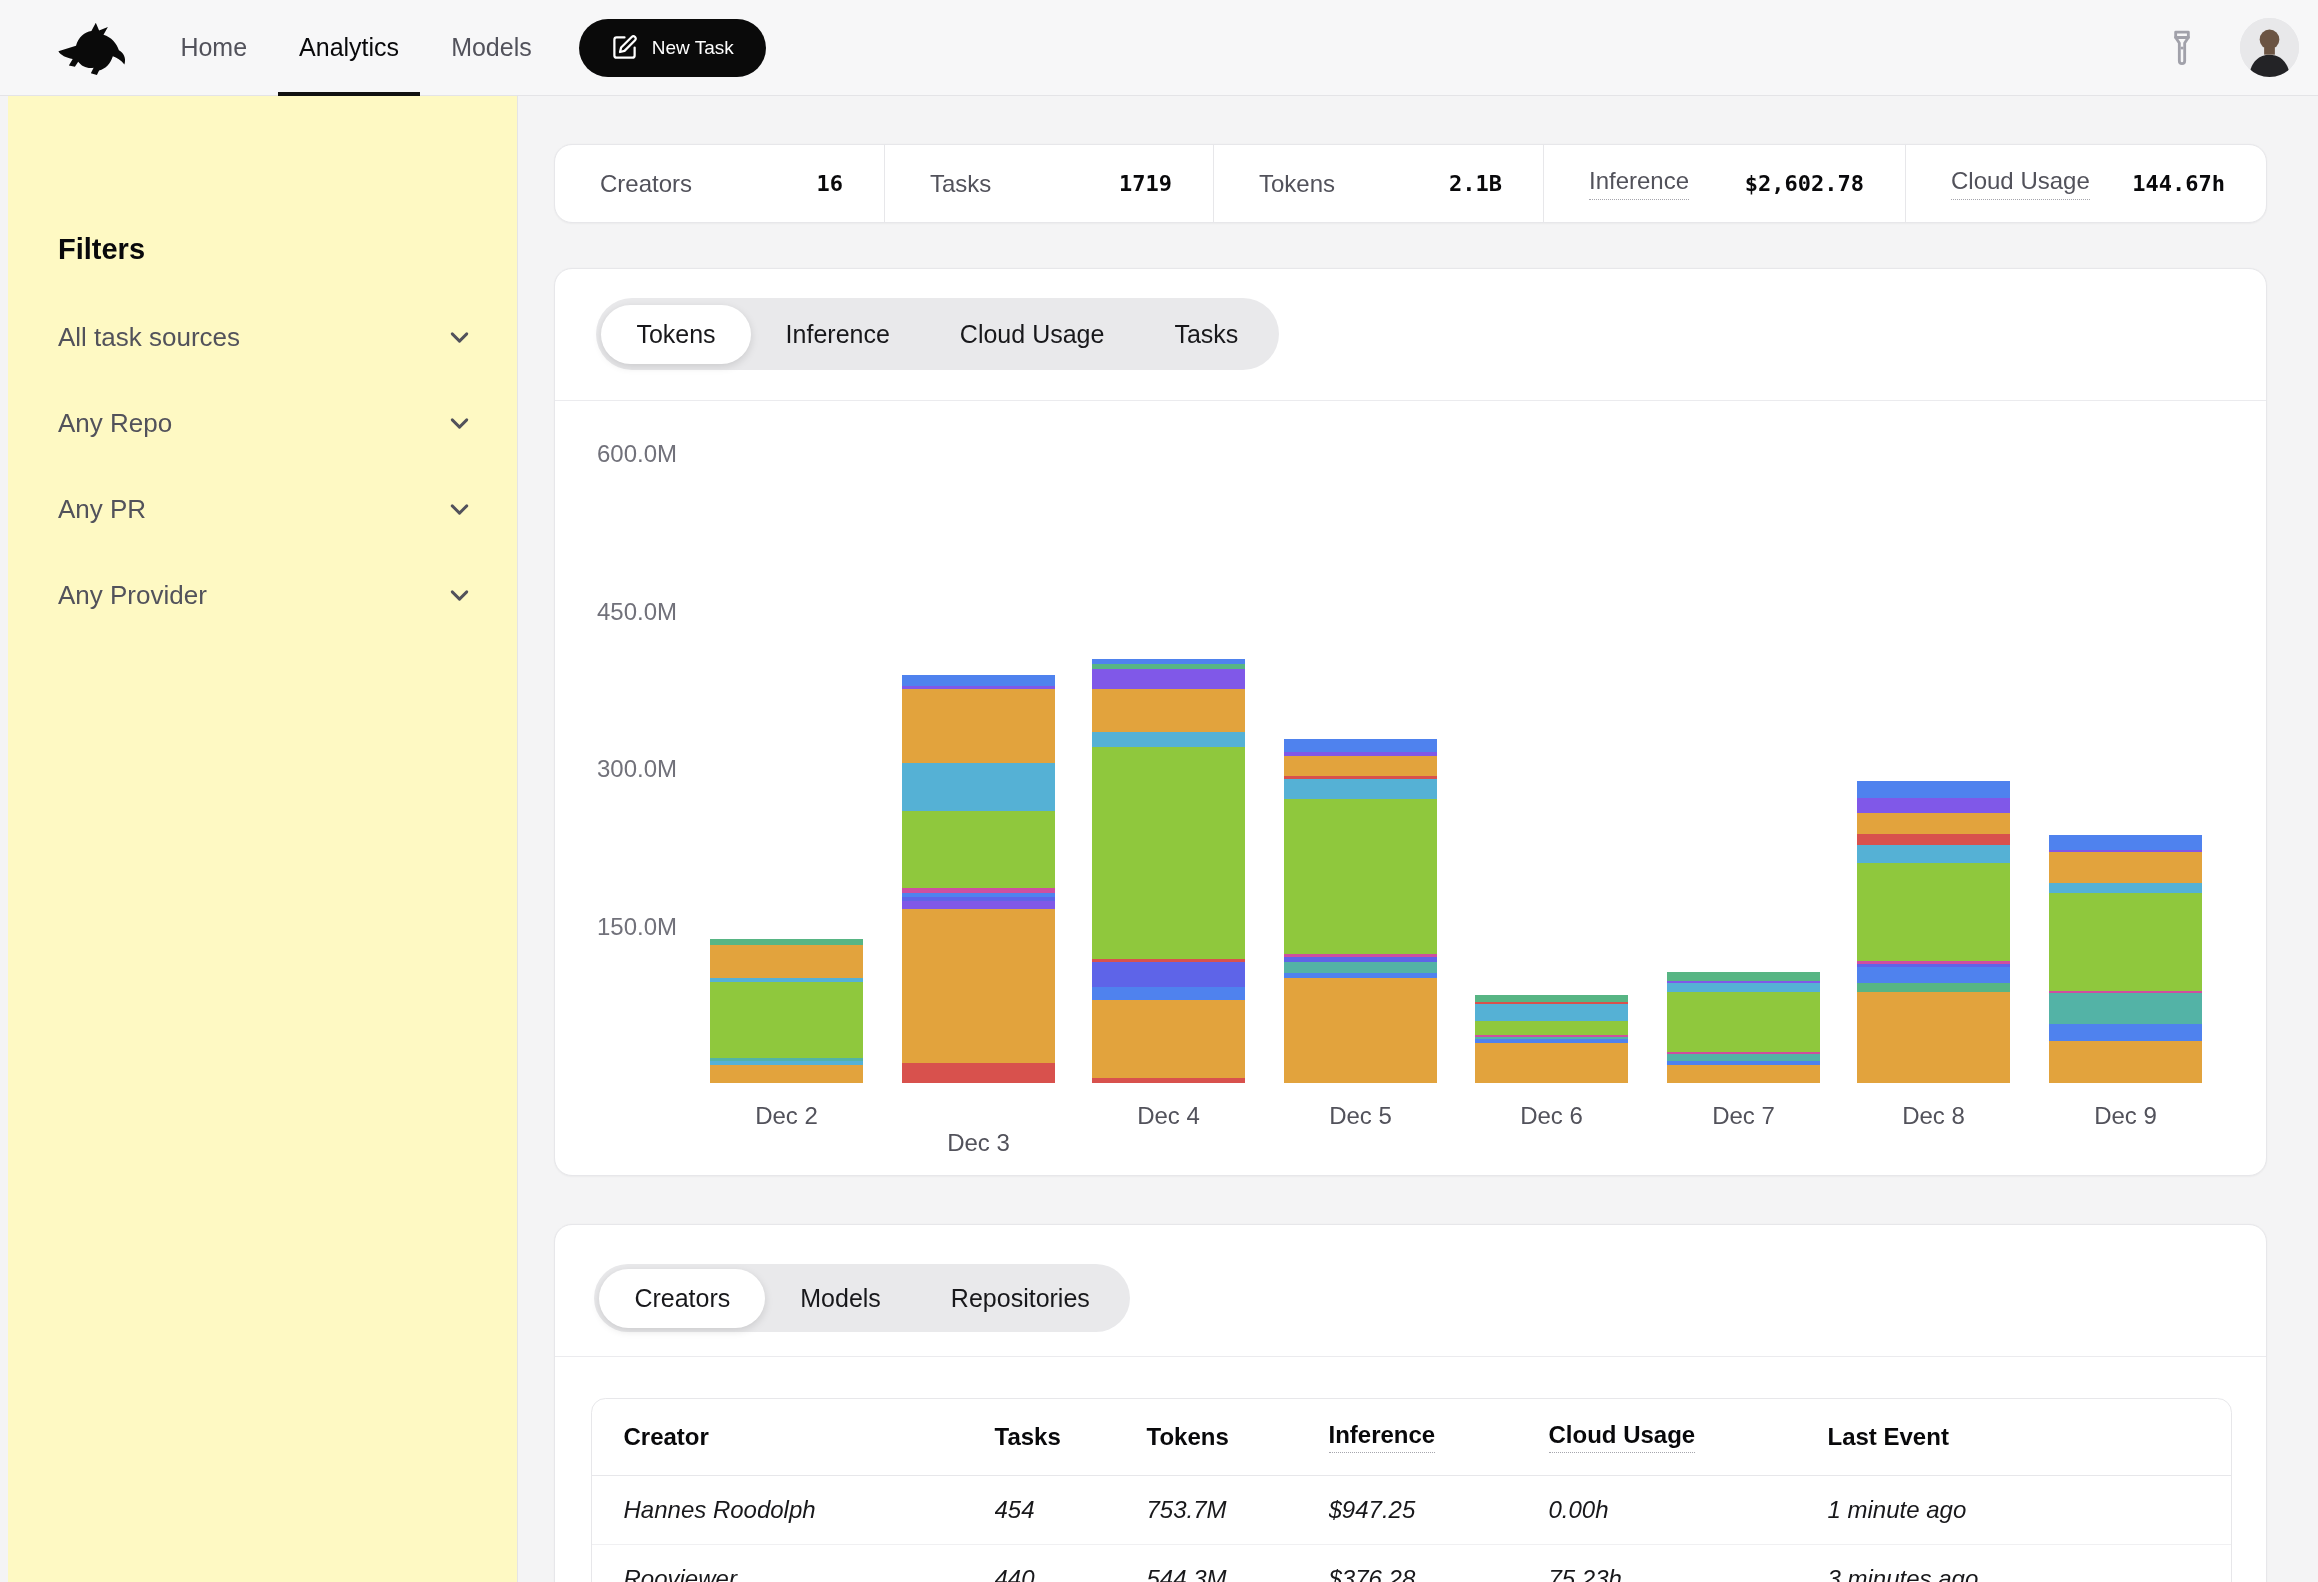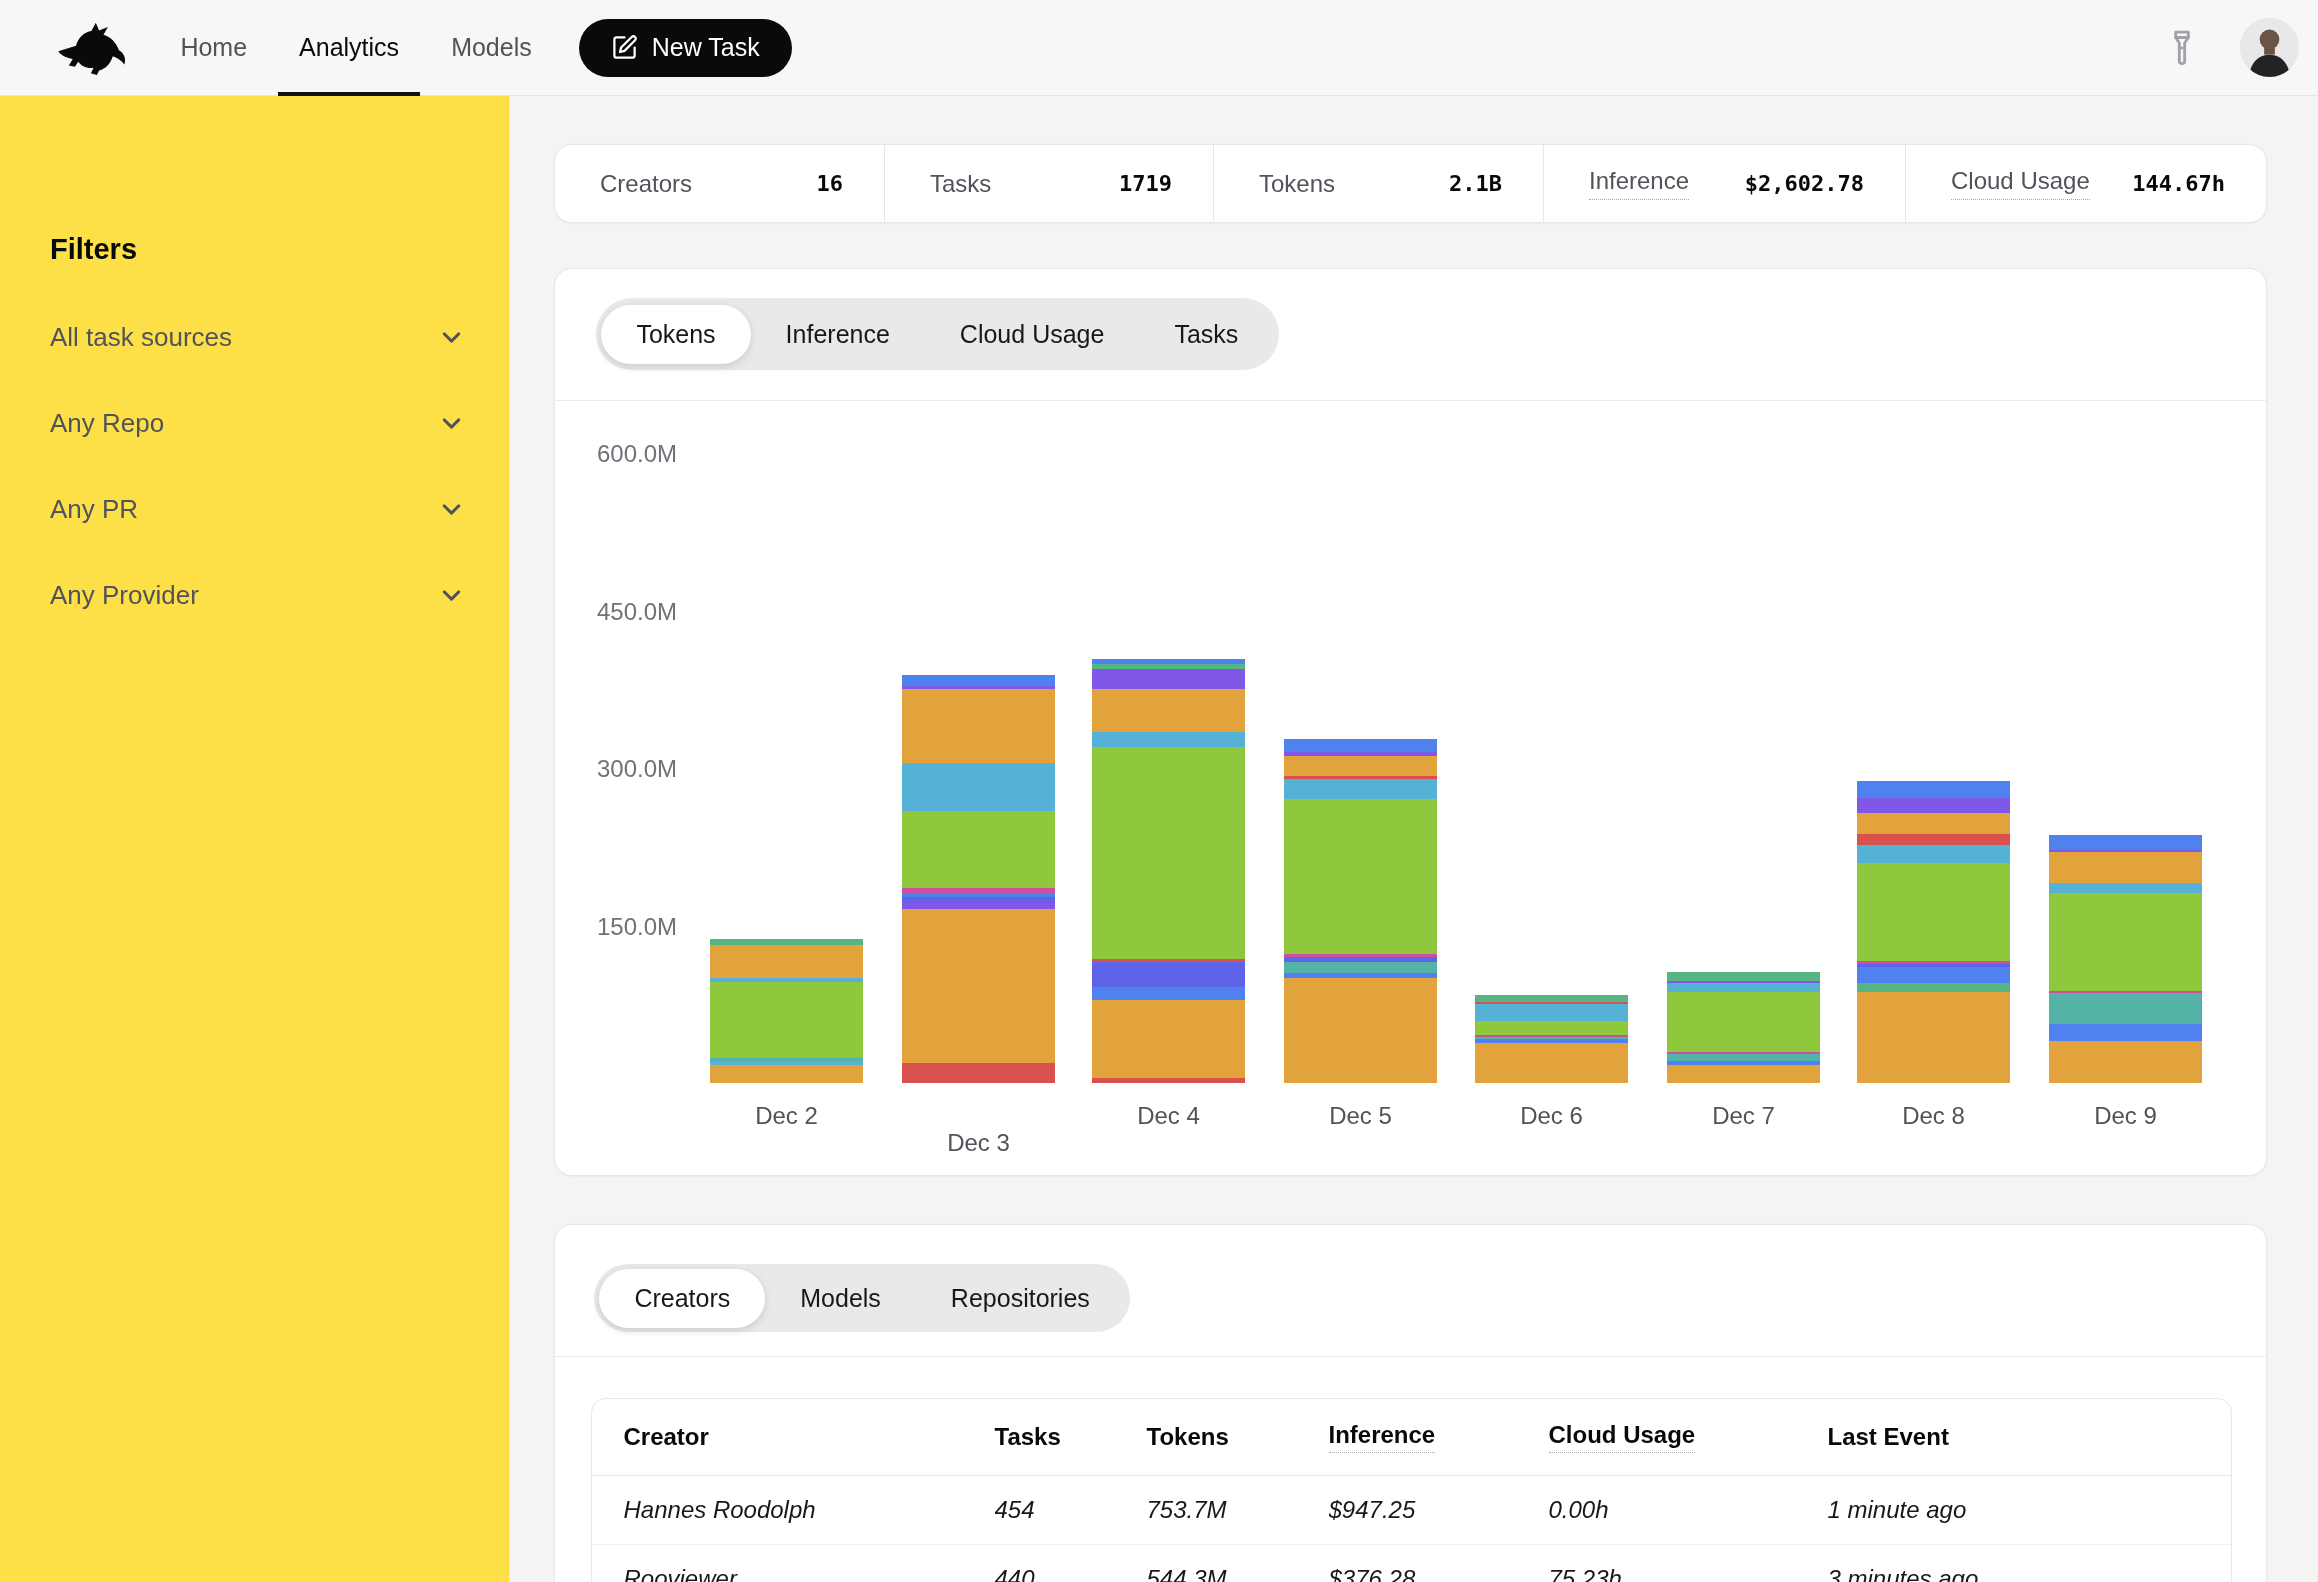--- a/index.html
+++ b/index.html
@@ -8,28 +8,28 @@
 
   
   header{position:absolute;top:0;left:0;right:0;height:95px;background:#f7f7f8;
          border-bottom:0.9px solid #e4e4e7;display:flex;align-items:center;z-index:5;}
   .logo{margin-left:54px;width:77px;height:58px;display:flex;align-items:center;justify-content:center;cursor:pointer;}
   nav{display:flex;height:100%;margin-left:23.4px;}
   .nav-item{position:relative;display:flex;align-items:center;padding:0 26px;font-size:25px;color:#52525b;cursor:pointer;}
   .nav-item.active{color:#09090b;font-weight:500;}
   .nav-item.active::after{content:"";position:absolute;left:5.4px;right:5.4px;bottom:-0.9px;height:3.6px;background:#111;}
   .new-task{margin-left:21.6px;height:58px;border-radius:30px;background:#0a0a0a;color:#fff;border:none;
-            display:flex;align-items:center;gap:13.5px;padding:0 32px;font-size:25px;font-weight:500;
+            display:flex;align-items:center;gap:13.5px;padding:0 32px;font-size:19px;font-weight:500;
             font-family:inherit;cursor:pointer;}
   .header-right{margin-left:auto;display:flex;align-items:center;gap:38px;margin-right:40px;}
   .flash{width:40px;height:40px;color:#a1a1aa;cursor:pointer;}
   .avatar{width:59px;height:59px;border-radius:50%;overflow:hidden;background:#e4e4e7;cursor:pointer;flex:none;}
 
   
-  aside{position:absolute;top:96px;left:0;bottom:0;width:509px;background:#fde047;border-right:0.9px solid #e4e4e7;}
+  aside{position:absolute;top:96px;left:8px;bottom:0;width:509px;background:#fef9c3;border-right:0.9px solid #e4e4e7;}
   aside h2{margin:0;position:absolute;top:137px;left:50px;font-size:29px;font-weight:700;color:#09090b;}
   #filters{position:absolute;top:198px;left:50px;right:43px;}
   .filter-row{height:86px;display:flex;align-items:center;justify-content:space-between;cursor:pointer;}
   .filter-row .flabel{font-size:26px;color:#52525b;}
   .chev{width:29px;height:29px;color:#52525b;flex:none;}
 
   
   .card{position:absolute;background:#fff;border:0.9px solid #e7e7ea;border-radius:18px;
         box-shadow:0 0.9px 1.8px rgba(0,0,0,.04);box-sizing:border-box;}
   .stats-card{left:554px;top:144px;width:1713px;height:79px;display:flex;overflow:hidden;align-items:stretch;}

